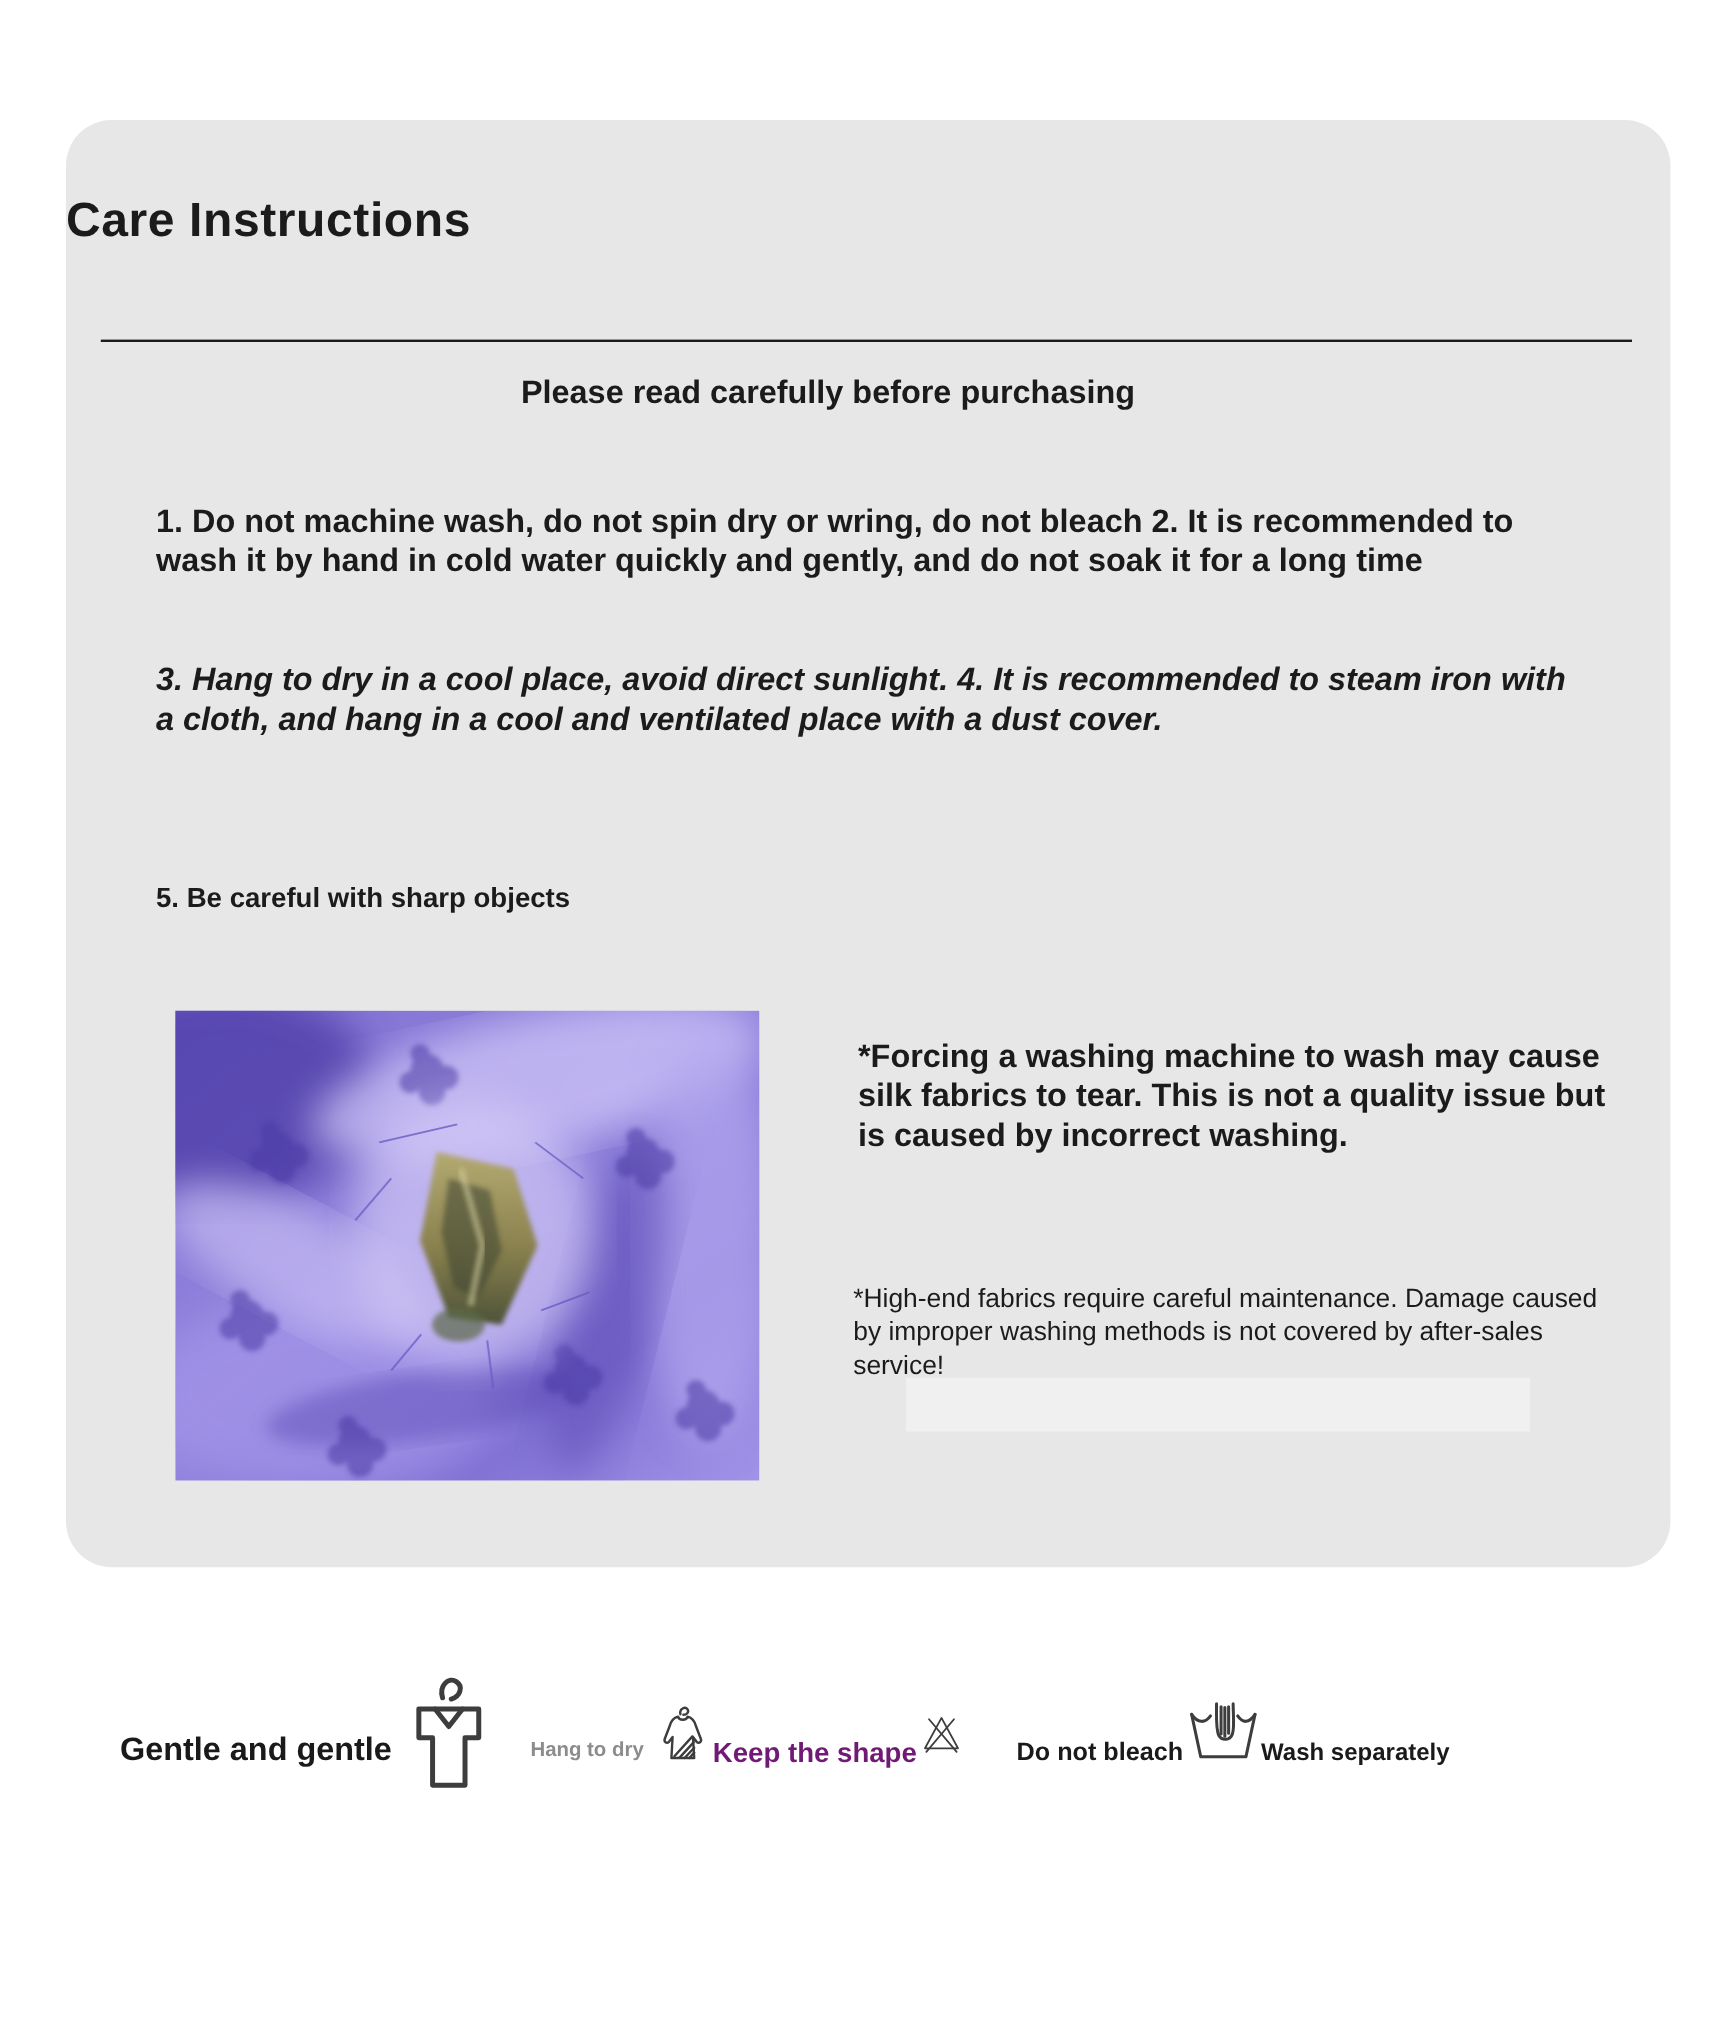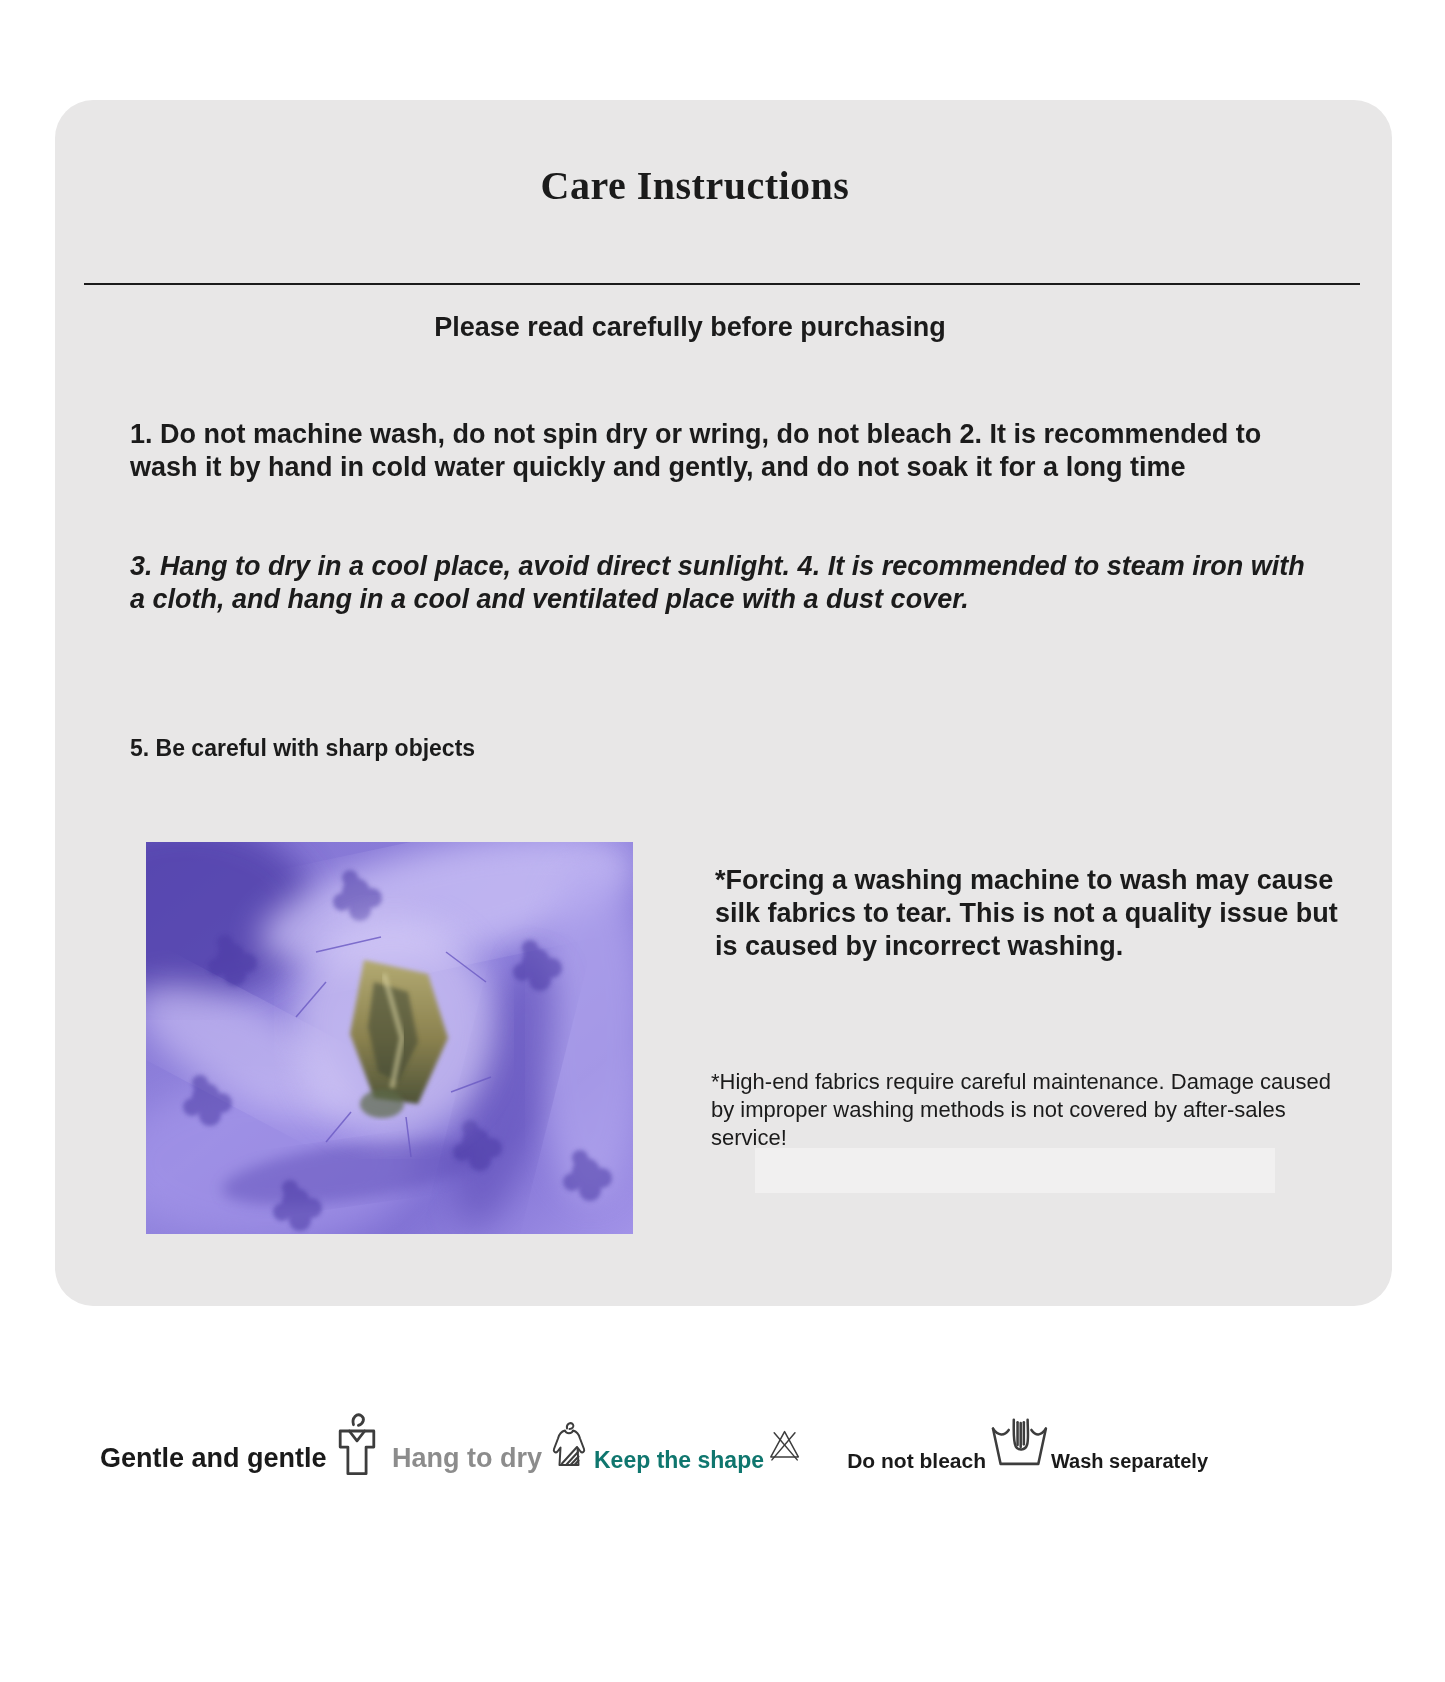--- a/index.html
+++ b/index.html
@@ -12,22 +12,22 @@
     overflow:hidden;
   }
   .panel{
     position:absolute;left:55px;top:100px;
     width:1337px;height:1206px;
     background:#e8e7e7;
     border-radius:38px;
   }
   .page-title{
     position:absolute;left:0;top:62px;width:1280px;
-    margin:0;text-align:center;
-    font-size:40px;font-weight:700;letter-spacing:0.5px;font-family:Liberation Serif, serif;
+    margin:0;
+    font-size:40px;font-weight:700;letter-spacing:0.5px;
   }
   .divider{
     position:absolute;left:29px;top:183px;
     width:1276px;height:2px;background:#1b1b1b;
   }
   .page-subtitle{
     position:absolute;left:0;top:212px;width:1270px;
     margin:0;text-align:center;
     font-size:27px;font-weight:700;
   }
@@ -60,21 +60,21 @@
   }
   .icon-cell{
     position:absolute;top:0;width:220px;height:210px;
     display:flex;flex-direction:row;align-items:center;
   }
   .icon-cell .glyph{width:104px;height:104px;}
   .icon-label{
     margin-top:26px;font-weight:700;white-space:nowrap;
   }
   .cell-0{left:100px;} .cell-0 .icon-label{font-size:27px;}
-  .cell-1{left:322px;} .cell-1 .icon-label{font-size:27px;}
+  .cell-1{left:322px;} .cell-1 .icon-label{font-size:17px;margin-left:16px;}
   .cell-2{left:544px;} .cell-2 .icon-label{font-size:23px;margin-top:30px;}
   .cell-3{left:766px;} .cell-3 .icon-label{font-size:21px;margin-top:32px;}
   .cell-4{left:988px;align-items:center;} .cell-4 .icon-label{font-size:20px;margin-top:33px;}
   .glyph path,.glyph line,.glyph polyline{
     fill:none;stroke:#3d3d3d;stroke-width:4;
     stroke-linecap:round;stroke-linejoin:round;
   }
 </style>
 </head>
 <body>
@@ -189,21 +189,21 @@
 
     <div class="icon-cell cell-2">
       <svg class="glyph" viewBox="0 0 100 100">
         <path d="M46 17 C44 8 54 3 58 9 C61 14 56 18 51 18"></path>
         <path d="M42 21 C34 23 30 29 28 37 L20 58 C18 63 23 67 27 63 L33 55 L31 90 H69 L67 55 L73 63 C77 67 82 63 80 58 L72 37 C70 29 66 23 58 21 C56 28 44 28 42 21 Z"></path>
         <path d="M36 87 L66 54"></path>
         <path d="M45 89 L68 64"></path>
         <path d="M53 90 L69 73"></path>
         <path d="M61 90 L69 81"></path>
       </svg>
-      <div class="icon-label" style="color: #0f766e;">Keep the shape</div>
+      <div class="icon-label" style="color: #701a75;">Keep the shape</div>
     </div>
 
     <div class="icon-cell cell-3">
       <svg class="glyph" viewBox="0 0 100 100">
         <path d="M50 14 L87 82 H13 Z"></path>
         <path d="M22 17 L84 90" stroke-width="3.5"></path>
         <path d="M78 17 L16 90" stroke-width="3.5"></path>
       </svg>
       <div class="icon-label" style="color: rgb(26, 26, 26); padding-left: 44px;">Do not bleach</div>
     </div>

